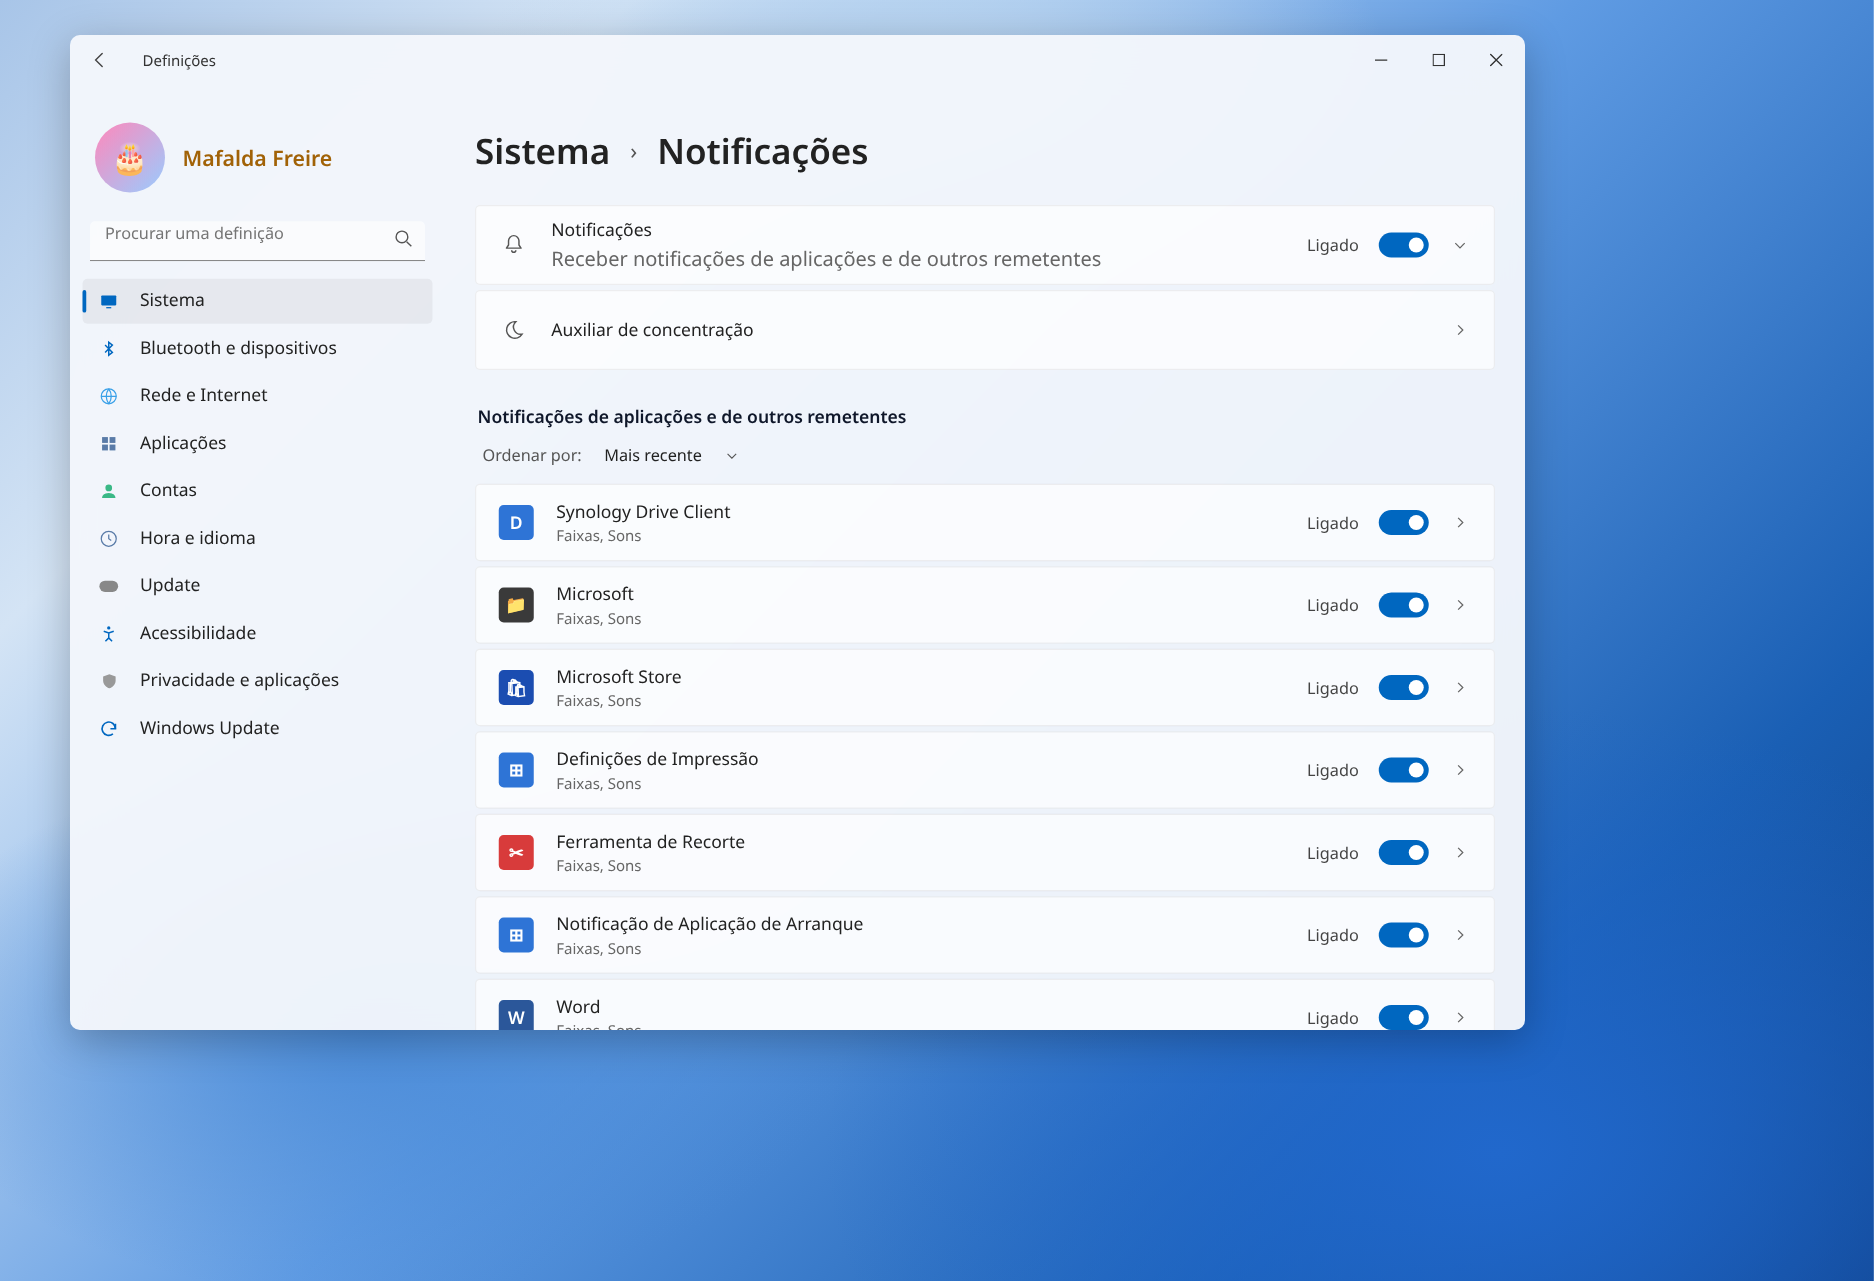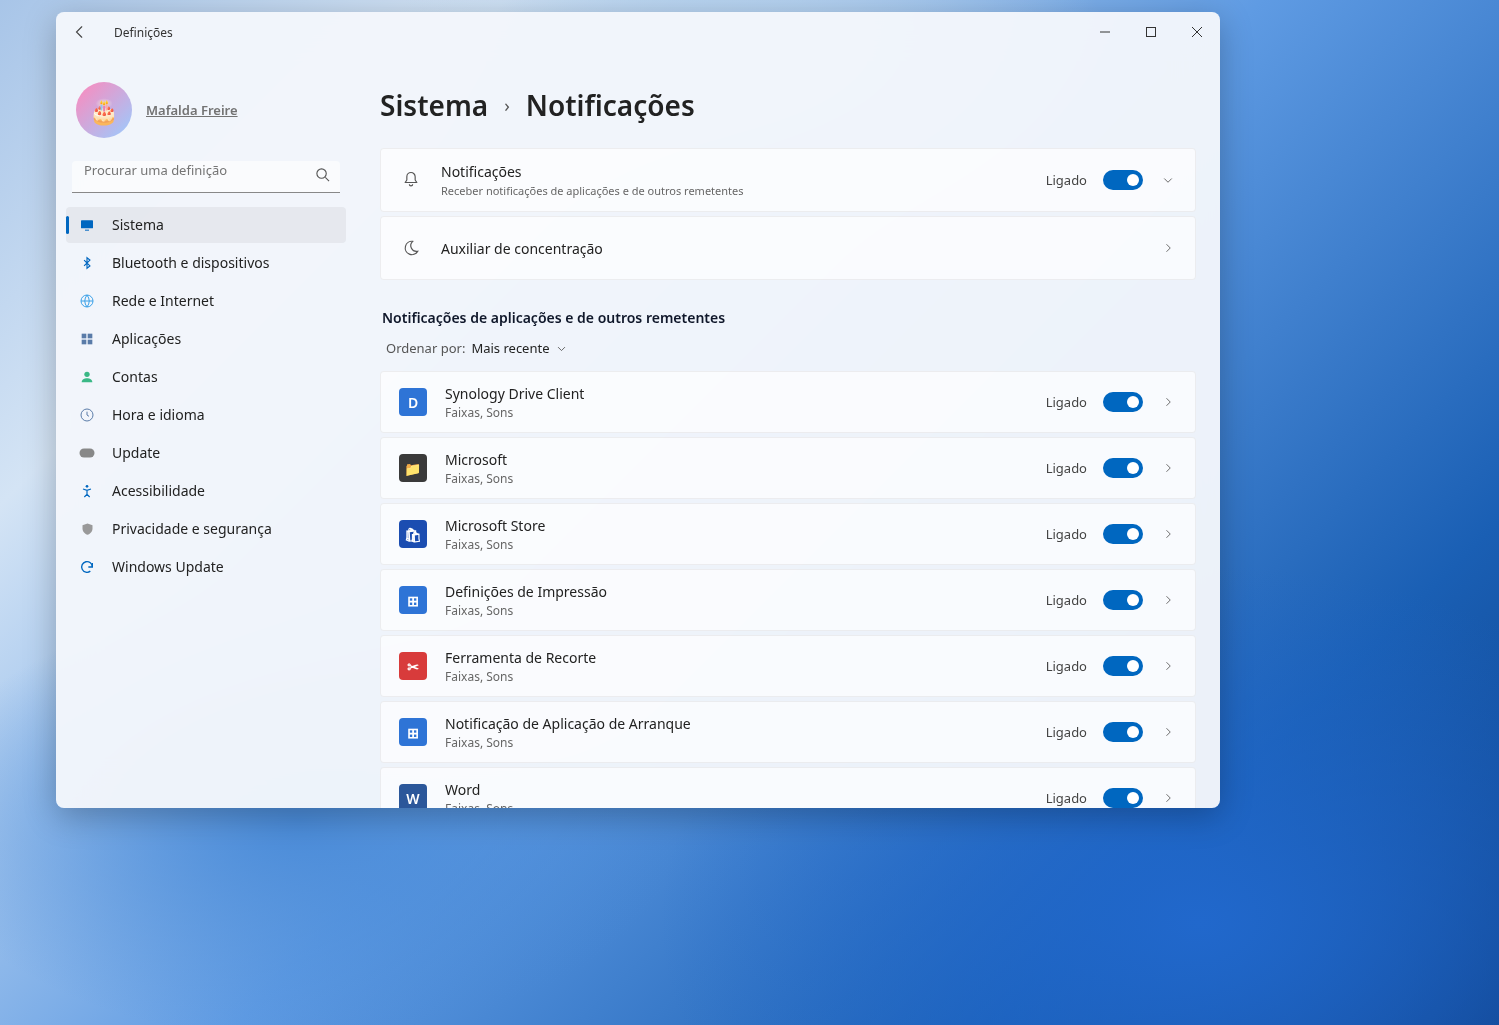--- a/index.html
+++ b/index.html
@@ -7,37 +7,37 @@
     width: 1499px; height: 1025px;
     background: linear-gradient(135deg, #a8c5e8 0%, #d4e4f5 20%, #5f9be3 50%, #1a5fb4 80%, #0d3f87 100%);
     overflow: hidden; position: relative;
   }
   .bg-swirl { position: absolute; inset: 0; background:
     radial-gradient(ellipse 900px 600px at 80% 90%, #2168cc 0%, transparent 60%),
     radial-gradient(ellipse 700px 400px at 20% 80%, #4a8bd8 0%, transparent 55%),
     radial-gradient(ellipse 600px 300px at 50% 5%, #b8d4f0 0%, transparent 60%);
   }
   .window {
-    position: absolute; left: 56px; top: 12px; width: 1164px; height: 796px;
+    position: absolute; left: 56px; top: 28px; width: 1164px; height: 796px;
     background: rgba(243,246,251,0.97); border-radius: 8px;
     box-shadow: 0 8px 32px rgba(0,0,0,0.25); overflow: hidden; display: flex; flex-direction: column;
     backdrop-filter: blur(20px);
   }
   .titlebar { height: 40px; display: flex; align-items: center; justify-content: space-between; padding-left: 10px; }
   .titlebar-left { display: flex; align-items: center; gap: 20px; }
   .back-btn { width: 28px; height: 28px; display: flex; align-items: center; justify-content: center; border-radius: 4px; cursor: pointer; color: #444; }
   .app-title { font-size: 12px; color: #333; }
   .win-controls { display: flex; }
   .win-btn { width: 46px; height: 40px; display: flex; align-items: center; justify-content: center; cursor: pointer; color: #333; }
 
   .body { flex: 1; display: flex; overflow: hidden; }
   .sidebar { width: 300px; padding: 12px 10px 0 10px; display: flex; flex-direction: column; }
   .profile { display: flex; align-items: center; gap: 14px; padding: 18px 10px 20px 10px; }
   .avatar { width: 56px; height: 56px; border-radius: 50%; background: linear-gradient(135deg,#f8b,#9cf); display:flex; align-items:center; justify-content:center; font-size:24px; }
-  .profile-name { font-size: 13px; font-weight: 600; color: #737373; text-decoration: underline; }
+  .profile-name { font-size: 17px; font-weight: 600; color: #a16207; }
 
   .search-wrap { margin: 0 6px 14px 6px; position: relative; }
   .search-input { width: 100%; height: 32px; border: none; border-bottom: 1px solid #888; background: rgba(255,255,255,0.6); border-radius: 4px 4px 0 0; padding: 0 36px 12px 12px; font-size: 13px; outline: none; }
   .search-icon { position: absolute; right: 10px; top: 7px; color: #555; }
 
   .nav { display: flex; flex-direction: column; gap: 2px; }
   .nav-item { height: 36px; border-radius: 4px; display: flex; align-items: center; gap: 16px; padding: 0 12px; cursor: pointer; font-size: 14px; color: #222; position: relative; }
   .nav-item.active { background: rgba(0,0,0,0.05); }
   .nav-item.active::before { content:""; position:absolute; left:0; top:9px; bottom:9px; width:3px; background:#0067c0; border-radius:2px; }
   .nav-icon { width: 18px; height: 18px; display:flex; align-items:center; justify-content:center; font-size:15px; }
@@ -46,33 +46,33 @@
   .breadcrumb { display: flex; align-items: center; gap: 16px; margin-bottom: 24px; }
   .bc-parent { font-size: 28px; font-weight: 600; color: #222; cursor: pointer; }
   .bc-chevron { font-size: 18px; color: #555; }
   .bc-current { font-size: 28px; font-weight: 600; color: #222; }
 
   .card { background: rgba(255,255,255,0.7); border: 1px solid rgba(0,0,0,0.06); border-radius: 4px; margin-bottom: 4px; }
   .card-row { min-height: 62px; display: flex; align-items: center; padding: 0 18px; gap: 18px; }
   .card-icon { width: 24px; display:flex; align-items:center; justify-content:center; color:#555; }
   .card-text { flex: 1; }
   .card-title { font-size: 14px; color: #222; }
-  .card-sub { font-size: 11px; color: #666; margin-top: 2px; }
+  .card-sub { font-size: 16px; color: #666; margin-top: 2px; }
   .card-right { display: flex; align-items: center; gap: 16px; }
   .state-label { font-size: 13px; color: #444; }
 
   .toggle { width: 40px; height: 20px; border-radius: 10px; position: relative; cursor: pointer; }
   .toggle.on { background: #0067c0; }
   .toggle .knob { position: absolute; width: 12px; height: 12px; border-radius: 50%; top: 4px; }
   .toggle.on .knob { background: #fff; right: 4px; }
 
   .chev { color: #666; cursor: pointer; width: 18px; display:flex; align-items:center; justify-content:center; }
 
   .section-header { font-size: 14px; font-weight: 600; color: #0f172a; margin: 28px 0 8px 2px; }
-  .sort-row { display: flex; align-items: center; gap: 6px; font-size: 13px; color: #555; padding: 4px 6px 14px 6px; }
+  .sort-row { display: flex; align-items: center; gap: 18px; font-size: 13px; color: #555; padding: 4px 6px 14px 6px; }
   .sort-value { color: #222; }
 
   .app-row { background: rgba(255,255,255,0.7); border: 1px solid rgba(0,0,0,0.06); border-radius: 4px; margin-bottom: 4px; height: 62px; display: flex; align-items: center; padding: 0 18px; gap: 18px; }
   .app-icon { width: 28px; height: 28px; border-radius: 4px; display:flex; align-items:center; justify-content:center; font-size: 14px; color:#fff; font-weight:600; }
   .app-text { flex: 1; }
   .app-name { font-size: 14px; color: #222; }
   .app-sub { font-size: 12px; color: #666; margin-top: 1px; }
 
   
   .main::-webkit-scrollbar { width: 6px; }
@@ -198,21 +198,21 @@
               </svg>
             </span>
             <span>Acessibilidade</span>
           </div>
           <div class="nav-item">
             <span class="nav-icon">
               <svg width="15" height="16" viewBox="0 0 24 24">
                 <path d="M12 3l8 3v5c0 5-4 9-8 10-4-1-8-5-8-10V6z" fill="#999"></path>
               </svg>
             </span>
-            <span>Privacidade e segurança</span>
+            <span>Privacidade e aplicações</span>
           </div>
           <div class="nav-item">
             <span class="nav-icon">
               <svg width="16" height="16" viewBox="0 0 24 24">
                 <path d="M20 12a8 8 0 10-3 6.2" stroke="#0067c0" fill="none" stroke-width="2"></path>
                 <path d="M20 6v6h-6" stroke="#0067c0" fill="none" stroke-width="2"></path>
               </svg>
             </span>
             <span>Windows Update</span>
           </div>

